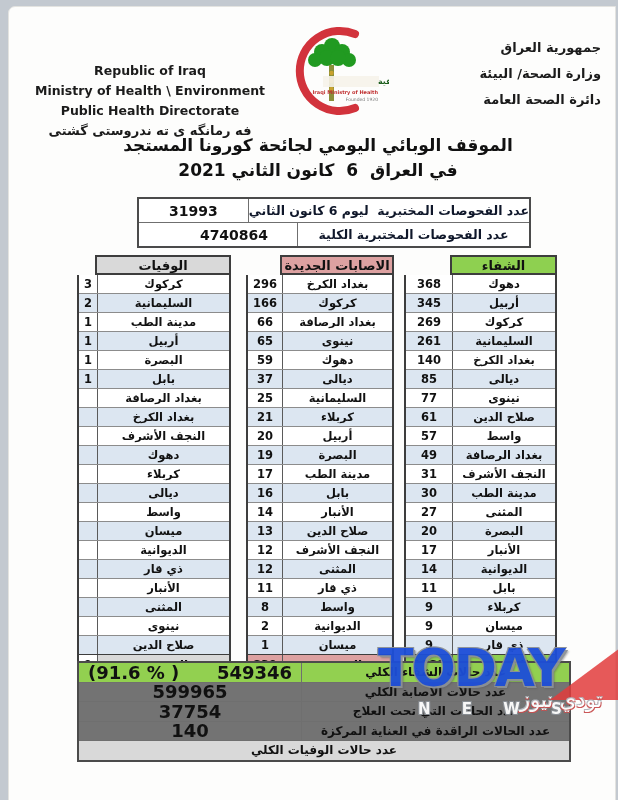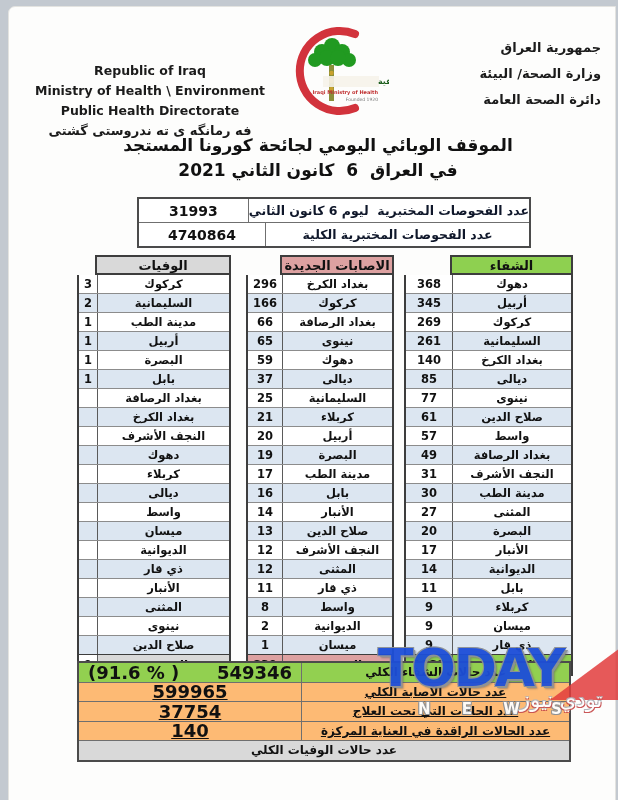--- a/index.html
+++ b/index.html
@@ -29,21 +29,21 @@
     font-weight:bold;color:#111;direction:rtl;
   }
   .title .t1{font-size:17px;line-height:25px;white-space:pre;}
   .title .t2{font-size:17px;line-height:25px;white-space:pre;}
   
   .tests{
     position:absolute;left:128px;top:190px;width:390px;
     border:2px solid #4b4b4b;background:#fff;
   }
   .tests .trow{display:flex;height:23px;}
-  .tests .trow + .trow{border-top:1px solid #6f6f6f;}
+  .tests .trow + .trow{border-top:1px solid #6f6f6f;padding-left:32px;}
   .tests .tval{
     width:126px;border-right:1px solid #6f6f6f;display:flex;align-items:center;justify-content:center;
     font-weight:bold;font-size:14px;color:#111;
   }
   .tests .tlab{
     flex:1;display:flex;align-items:center;justify-content:center;direction:rtl;
     font-weight:bold;font-size:12.5px;color:#0f172a;white-space:pre;
   }
   
   .stats{position:absolute;top:248px;}
@@ -73,42 +73,42 @@
   .t-deaths{left:68px;width:154px;}
   .t-deaths .hspacer{width:18px;}
   .t-deaths .hcell{background:#d9d9d9;}
   .t-deaths .num{width:18px;}
   .t-deaths .trow-total .prov{background:#d9d9d9;}
   .t-cases{left:237px;width:148px;}
   .t-cases .hspacer{width:34px;}
   .t-cases .hcell{background:#dda1a1;}
   .t-cases .num{width:34px;}
   .t-cases .trow-total .num,.t-cases .trow-total .prov{background:#dda1a1;}
-  .t-recov{left:395px;width:169px;}
+  .t-recov{left:395px;width:153px;}
   .t-recov .hspacer{width:46px;}
   .t-recov .hcell{background:#8ed050;}
   .t-recov .num{width:46px;}
   .t-recov .trow-total .num,.t-recov .trow-total .prov{background:#8ed050;}
   
   .summary{
     position:absolute;left:68px;top:654px;width:490px;
     border:2px solid #4b4b4b;background:#fff;
   }
   .summary .srow{display:flex;height:18.5px;}
   .summary .srow + .srow{border-top:1px solid #6f6f6f;}
   .summary .sval{
     width:222px;border-right:1px solid #6f6f6f;display:flex;align-items:center;justify-content:center;
     font-weight:bold;font-size:18px;color:#111;white-space:pre;
   }
   .summary .slab{
     flex:1;display:flex;align-items:center;justify-content:center;direction:rtl;
     font-weight:bold;font-size:12px;color:#111;white-space:pre;
   }
   .summary .srow.c-green .sval,.summary .srow.c-green .slab{background:#92d050;}
-  .summary .srow.c-pink .sval,.summary .srow.c-pink .slab{background:#fdba74;text-decoration:underline;}
+  .summary .srow.c-pink .sval,.summary .srow.c-pink .slab{background:#737373;}
   .summary .srow.c-gray .sval,.summary .srow.c-gray .slab{background:#d9d9d9;}
   
   .wm{position:absolute;left:378px;top:640px;width:240px;height:125px;pointer-events:none;z-index:9;}
   .wm-red{
     position:absolute;left:172px;top:8px;width:70px;height:52px;background:#e23c3c;opacity:.85;
     clip-path:polygon(100% 0,100% 100%,0 100%);
   }
   .wm-title{
     position:absolute;left:0;top:-2px;font-size:52px;font-weight:bold;letter-spacing:-2px;
     color:#1d4ed8;opacity:.95;

